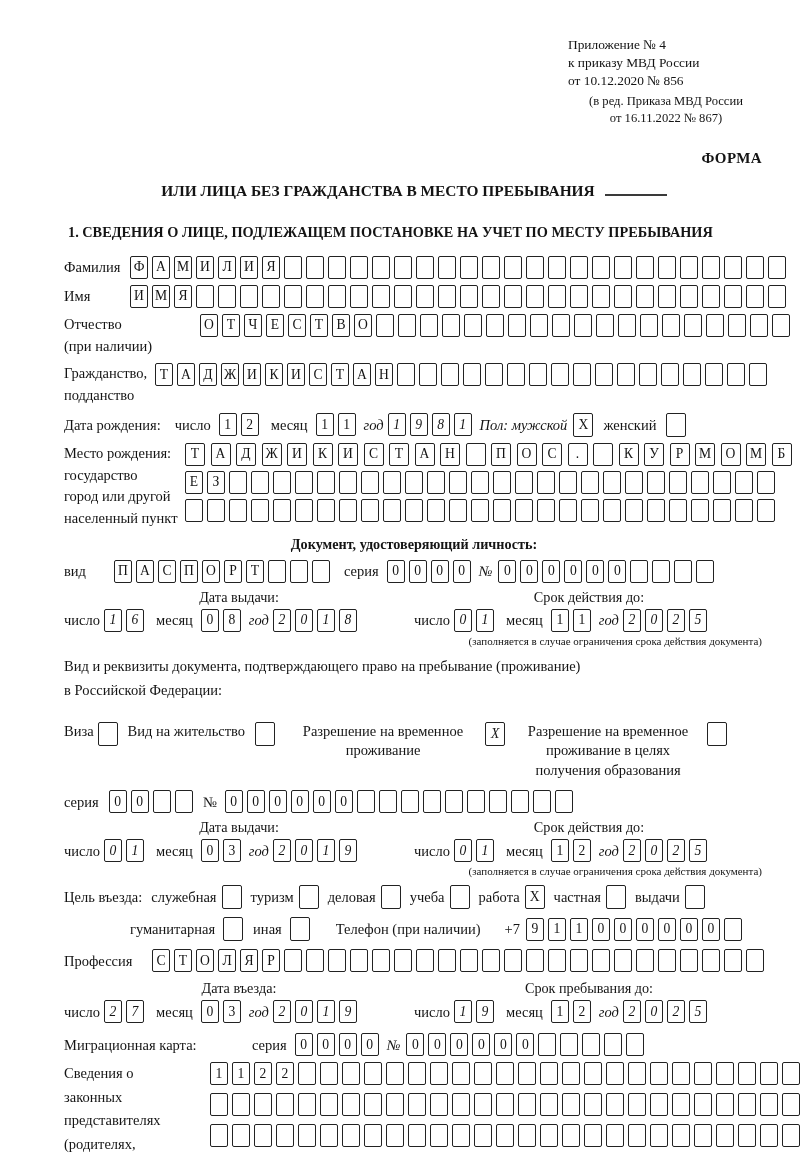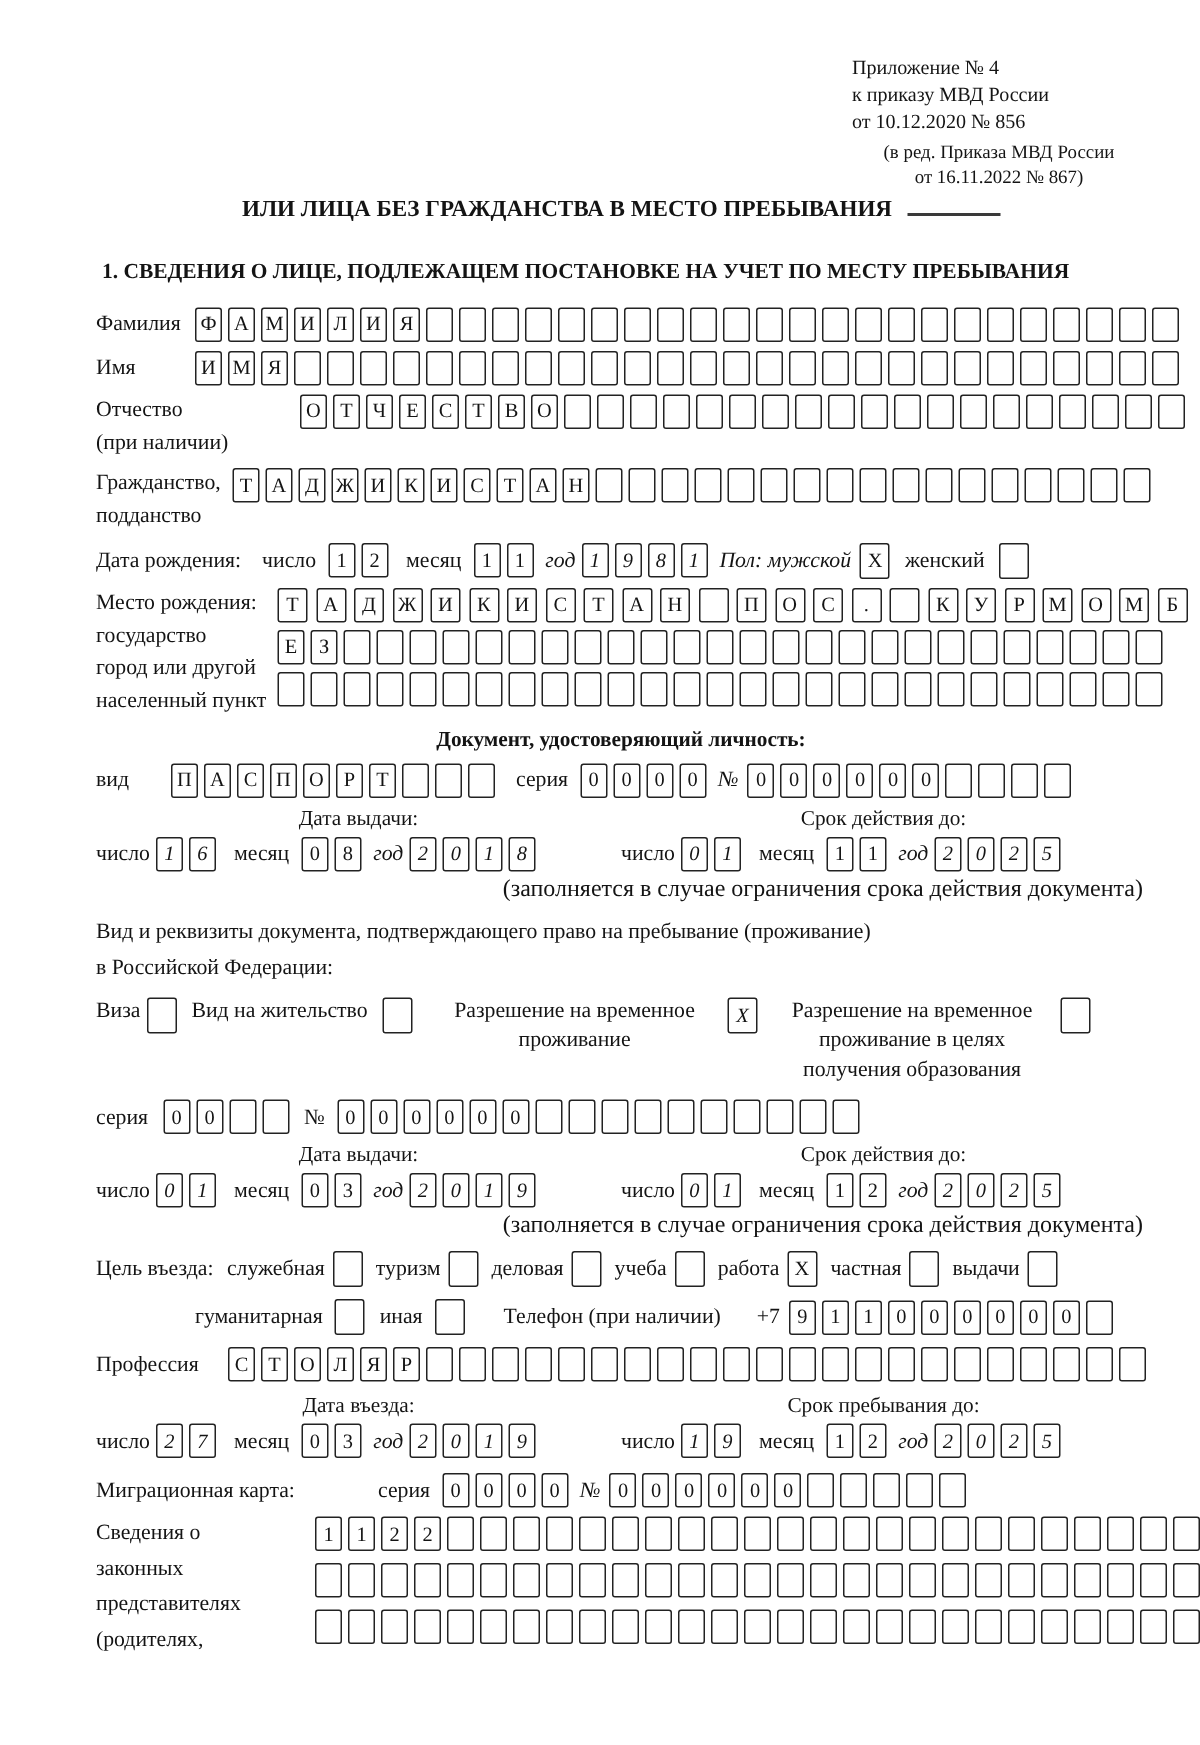--- a/index.html
+++ b/index.html
@@ -37,22 +37,22 @@
   .ml6{margin-left:6px;} .ml8{margin-left:8px;} .ml10{margin-left:10px;}
   .ml14{margin-left:14px;} .ml4{margin-left:4px;font-style:italic;}
   .center-b{font-weight:bold;text-align:center;font-size:14.2px;margin:4px 0 7px 0;}
   .dpair{margin-bottom:2px;}
   .dcaps{display:flex;font-size:14.2px;margin-bottom:3px;}
   .dcaps .c1{width:350px;text-align:center;}
   .dcaps .c2{flex:1;text-align:center;}
   .dflds{display:flex;align-items:center;}
   .dflds .f1{width:350px;display:flex;align-items:center;}
   .dflds .f2{flex:1;display:flex;align-items:center;}
-  .dnote{font-size:16px;text-align:right;margin:3px 2px 8px 0;}
-  .para{font-size:14.5px;line-height:1.65;margin:2px 0 7px 0;}
+  .dnote{font-size:11px;text-align:right;margin:3px 2px 8px 0;}
+  .para{font-size:14.5px;line-height:1.65;margin:2px 0 19px 0;}
   .permit-row{display:flex;align-items:flex-start;margin:4px 0 10px 0;}
   .permit-block{text-align:center;font-size:14.5px;line-height:1.35;}
   .pb1{width:196px;} .pb2{width:186px;}
   .purpose-row{display:flex;align-items:center;margin-bottom:8px;font-size:14.5px;}
   .purpose-row .cells{margin-left:5px;}
   .purpose-row .pl{margin-left:9px;}
   .phone-row{display:flex;align-items:center;margin:2px 0 8px 66px;font-size:14.5px;}
   .reps{display:flex;align-items:flex-start;margin-top:4px;}
   .reps-labels{width:146px;flex:none;font-size:14.5px;line-height:1.62;}
   .reps-cells .cells{margin-bottom:8px;}
@@ -65,20 +65,21 @@
   <div class="annex">
     <div>Приложение № 4</div>
     <div>к приказу МВД России</div>
     <div>от 10.12.2020 № 856</div>
     <div class="ed">
       <div>(в ред. Приказа МВД России</div>
       <div>от 16.11.2022 № 867)</div>
     </div>
   </div>
 
+  <div class="forma">ФОРМА</div>
 
   <div class="title">
     <div><span>ИЛИ ЛИЦА БЕЗ ГРАЖДАНСТВА В МЕСТО ПРЕБЫВАНИЯ</span><span class="title-underline"></span></div>
   </div>
 
   <div class="sect">1. СВЕДЕНИЯ О ЛИЦЕ, ПОДЛЕЖАЩЕМ ПОСТАНОВКЕ НА УЧЕТ ПО МЕСТУ ПРЕБЫВАНИЯ</div>
 
   <div class="frow">
     <span class="lbl w-name">Фамилия</span>
     <span class="cells">

